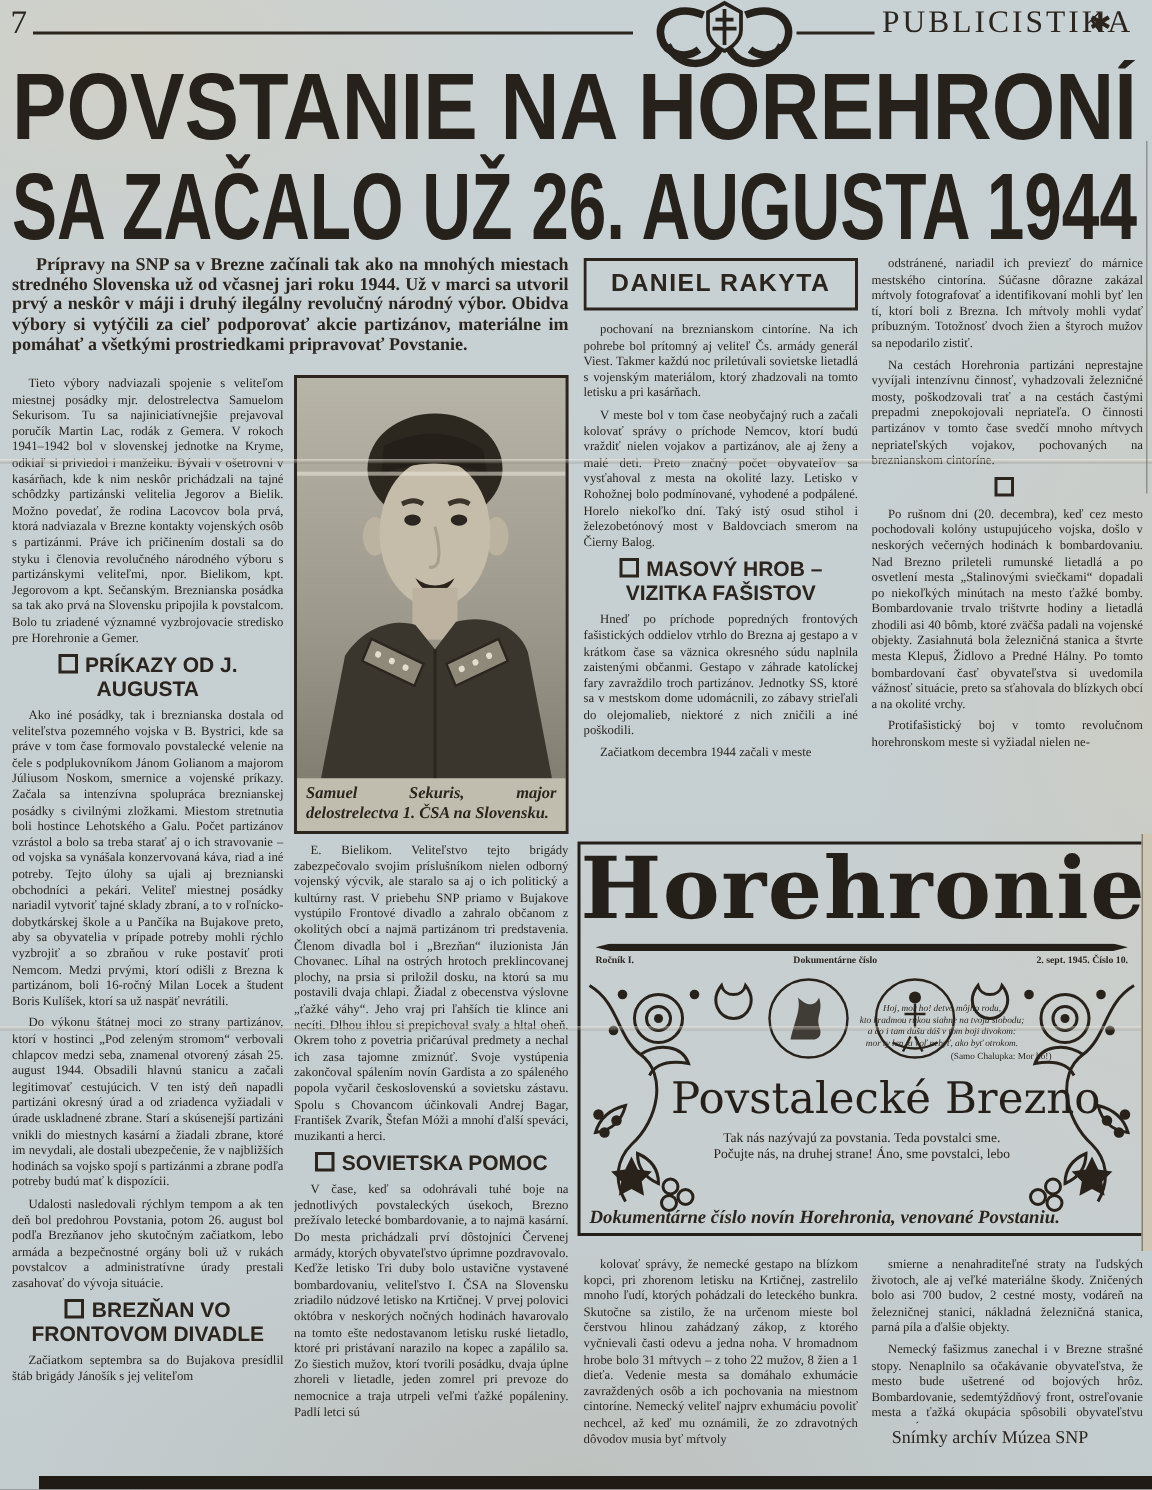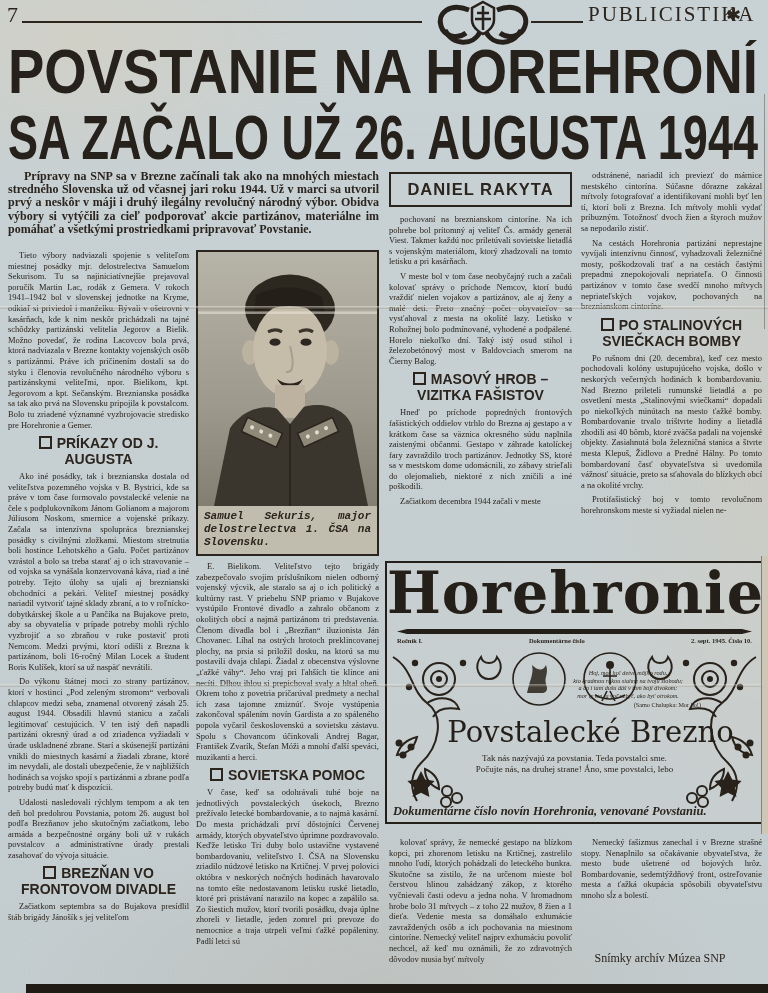--- a/index.html
+++ b/index.html
@@ -37,21 +37,21 @@
   .sq{display:inline-block;width:9px;height:9px;border:2px solid #2b251e;margin-right:5px;vertical-align:-1px;}
   .byline-box{border:2px solid #2b251e;text-align:center;margin:2px 0 7px;
     font-family:"Liberation Sans","DejaVu Sans",sans-serif;font-weight:700;
     font-size:16.5px;letter-spacing:1px;padding:6px 16px;}
   
   .photo{position:absolute;left:196px;top:250px;width:183px;height:306px;}
   .photo-frame{border:2px solid #2b251e;height:100%;box-sizing:border-box;
     display:flex;flex-direction:column;background:#a7a398;}
   .photo-frame svg{flex:1;display:block;}
   .photo-cap{background:#c0bcae;padding:4px 6px 5px;font-style:italic;font-weight:700;
-    font-size:11px;line-height:13px;text-align:justify;font-family:Liberation Mono, monospace;}
+    font-size:11px;line-height:13px;text-align:justify;}
   
   .hbox{position:absolute;left:385px;top:561px;width:379px;height:263px;
     border:2px solid #241f19;box-sizing:border-box;background:rgba(205,209,206,.35);}
   .h-title{position:absolute;left:0;top:-4px;width:100%;text-align:center;
     font-family:"DejaVu Serif",serif;font-weight:700;font-size:57px;letter-spacing:1px;color:#241f19;}
   .h-rule{position:absolute;left:10px;right:10px;top:66px;height:5px;background:#241f19;
     clip-path:polygon(0 50%,10px 0,calc(100% - 10px) 0,100% 50%,calc(100% - 10px) 100%,10px 100%);}
   .h-meta{position:absolute;left:10px;right:10px;top:74px;display:flex;
     justify-content:space-between;font-size:6.5px;font-weight:700;}
   .h-deco{position:absolute;left:0;top:88px;width:100%;height:160px;}
@@ -169,21 +169,21 @@
     <p>pochovaní na breznianskom cintoríne. Na ich pohrebe bol prítomný aj veliteľ Čs. armády generál Viest. Takmer každú noc priletúvali sovietske lietadlá s vojenským materiálom, ktorý zhadzovali na tomto letisku a pri kasárňach.</p>
     <p>V meste bol v tom čase neobyčajný ruch a začali kolovať správy o príchode Nemcov, ktorí budú vraždiť nielen vojakov a partizánov, ale aj ženy a malé deti. Preto značný počet obyvateľov sa vysťahoval z mesta na okolité lazy. Letisko v Rohožnej bolo podmínované, vyhodené a podpálené. Horelo niekoľko dní. Taký istý osud stihol i železobetónový most v Baldovciach smerom na Čierny Balog.</p>
     <div class="sec-h"><span class="sq"></span><span>MASOVÝ HROB – VIZITKA FAŠISTOV</span></div>
     <p>Hneď po príchode popredných frontových fašistických oddielov vtrhlo do Brezna aj gestapo a v krátkom čase sa väznica okresného súdu naplnila zaistenými občanmi. Gestapo v záhrade katolíckej fary zavraždilo troch partizánov. Jednotky SS, ktoré sa v mestskom dome udomácnili, zo zábavy strieľali do olejomalieb, niektoré z nich zničili a iné poškodili.</p>
     <p>Začiatkom decembra 1944 začali v meste</p>
   </div>
 
   <div class="col" id="col4a">
     <p>odstránené, nariadil ich previezť do márnice mestského cintorína. Súčasne dôrazne zakázal mŕtvoly fotografovať a identifikovaní mohli byť len tí, ktorí boli z Brezna. Ich mŕtvoly mohli vydať príbuzným. Totožnosť dvoch žien a štyroch mužov sa nepodarilo zistiť.</p>
     <p>Na cestách Horehronia partizáni neprestajne vyvíjali intenzívnu činnosť, vyhadzovali železničné mosty, poškodzovali trať a na cestách častými prepadmi znepokojovali nepriateľa. O činnosti partizánov v tomto čase svedčí mnoho mŕtvych nepriateľských vojakov, pochovaných na breznianskom cintoríne.</p>
-    <div class="sec-h"><span class="sq"></span><span>PO STALINOVÝCH SVIEČKACH BOMBY</span></div>
+    <div class="sec-h"><span class="sq"></span></div>
     <p>Po rušnom dni (20. decembra), keď cez mesto pochodovali kolóny ustupujúceho vojska, došlo v neskorých večerných hodinách k bombardovaniu. Nad Brezno prileteli rumunské lietadlá a po osvetlení mesta „Stalinovými sviečkami“ dopadali po niekoľkých minútach na mesto ťažké bomby. Bombardovanie trvalo trištvrte hodiny a lietadlá zhodili asi 40 bômb, ktoré zväčša padali na vojenské objekty. Zasiahnutá bola železničná stanica a štvrte mesta Klepuš, Židlovo a Predné Hálny. Po tomto bombardovaní časť obyvateľstva si uvedomila vážnosť situácie, preto sa sťahovala do blízkych obcí a na okolité vrchy.</p>
     <p>Protifašistický boj v tomto revolučnom horehronskom meste si vyžiadal nielen ne-</p>
   </div>
 
   <div class="hbox">
     <div class="h-title">Horehronie</div>
     <div class="h-rule"></div>
     <div class="h-meta">
       <span>Ročník I.</span>
       <span>Dokumentárne číslo</span>
@@ -233,20 +233,21 @@
       <div>Počujte nás, na druhej strane! Áno, sme povstalci, lebo</div>
     </div>
     <div class="h-cap">Dokumentárne číslo novín Horehronia, venované Povstaniu.</div>
   </div>
 
   <div class="col" id="col3b">
     <p>kolovať správy, že nemecké gestapo na blízkom kopci, pri zhorenom letisku na Krtičnej, zastrelilo mnoho ľudí, ktorých pohádzali do leteckého bunkra. Skutočne sa zistilo, že na určenom mieste bol čerstvou hlinou zahádzaný zákop, z ktorého vyčnievali časti odevu a jedna noha. V hromadnom hrobe bolo 31 mŕtvych – z toho 22 mužov, 8 žien a 1 dieťa. Vedenie mesta sa domáhalo exhumácie zavraždených osôb a ich pochovania na miestnom cintoríne. Nemecký veliteľ najprv exhumáciu povoliť nechcel, až keď mu oznámili, že zo zdravotných dôvodov musia byť mŕtvoly</p>
   </div>
 
   <div class="col" id="col4b">
+    <p>smierne a nenahraditeľné straty na ľudských životoch, ale aj veľké materiálne škody. Zničených bolo asi 700 budov, 2 cestné mosty, vodáreň na železničnej stanici, nákladná železničná stanica, parná píla a ďalšie objekty.</p>
     <p>Nemecký fašizmus zanechal i v Brezne strašné stopy. Nenaplnilo sa očakávanie obyvateľstva, že mesto bude ušetrené od bojových hrôz. Bombardovanie, sedemtýždňový front, ostreľovanie mesta a ťažká okupácia spôsobili obyvateľstvu mnoho sĺz a bolestí.</p>
   </div>
 
   <div class="credit">Snímky archív Múzea SNP</div>
 
   <div class="crease a"></div>
   <div class="crease b"></div>
   <div class="edge-tear"></div>
   <div class="right-line"></div>
   <div class="bottom-bar"></div>

